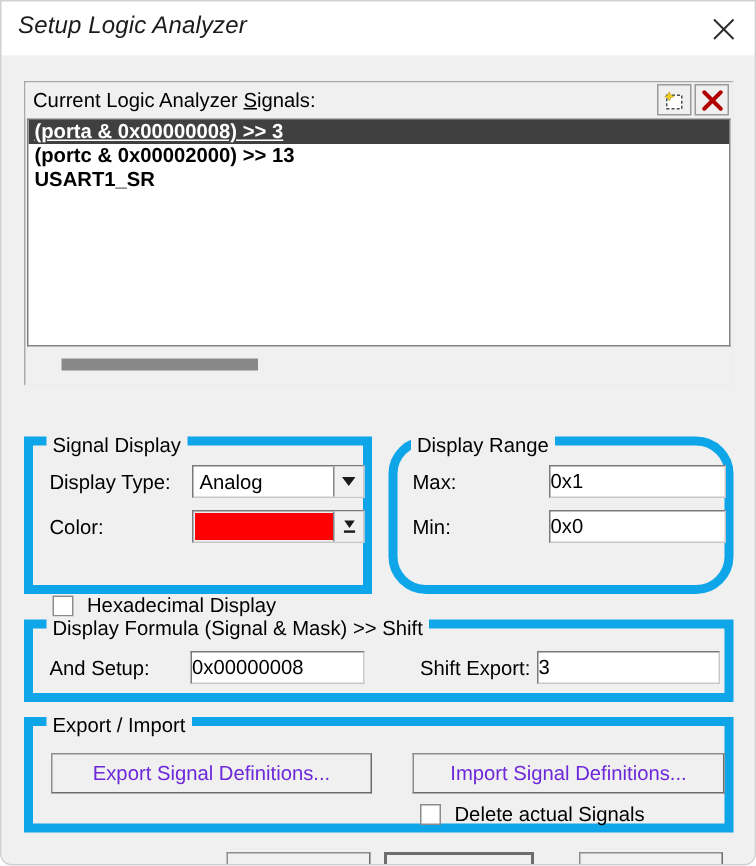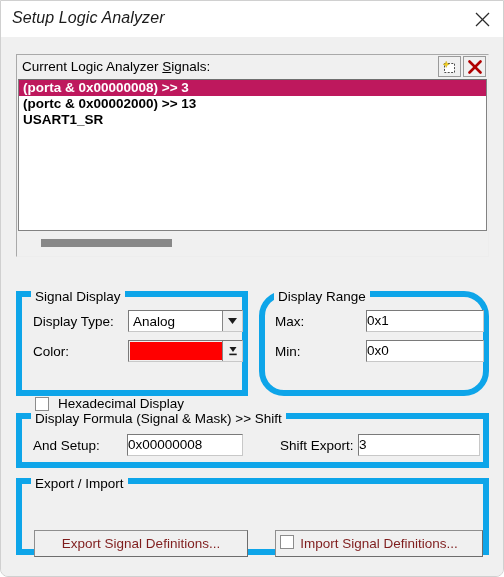--- a/index.html
+++ b/index.html
@@ -265,27 +265,26 @@
   }
 
   .btn {
     position: absolute;
     box-sizing: border-box;
     background: #f0f0f0;
     border: 1px solid #8e8e8e;
     border-right-color: #6d6d6d;
     border-bottom-color: #6d6d6d;
     font-size: 13.5px;
-    color: #7f1d1d;
+    color: #6d28d9;
     display: flex;
     align-items: center;
     justify-content: center;
     cursor: default;
     white-space: nowrap;
-    margin-top: 28px;
   }
   .btn.default {
     border: 2px solid #6d6d6d;
   }
 
   #btn-export { left: 12px;  top: 18px; width: 214px; height: 27px; }
   #btn-import { left: 253px; top: 18px; width: 208px; height: 27px; }
   #chk-delete { left: 258px; top: 51px; }
 
   #btn-kill-all { left: 150px; top: 531px; width: 96px; height: 28px; }
@@ -323,21 +322,21 @@
 
         <div class="hdr-btn del">
           <svg width="14" height="14" viewBox="0 0 14 14" aria-hidden="true">
             <line x1="1.5" y1="1.5" x2="12.5" y2="12.5" stroke="#b00000" stroke-width="2.6" stroke-linecap="round"></line>
             <line x1="12.5" y1="1.5" x2="1.5" y2="12.5" stroke="#b00000" stroke-width="2.6" stroke-linecap="round"></line>
           </svg>
         </div>
       </div>
 
       <div class="listbox">
-        <div class="list-item selected" style="background: #be185d;">(porta &amp; 0x00000008) &gt;&gt; 3</div>
+        <div class="list-item selected" style="background: #404040; text-decoration: underline;">(porta &amp; 0x00000008) &gt;&gt; 3</div>
         <div class="list-item">(portc &amp; 0x00002000) &gt;&gt; 13</div>
         <div class="list-item">USART1_SR</div>
       </div>
 
       <div class="hscroll-track">
         <div class="hscroll-thumb"></div>
       </div>
     </div>
 
     <div class="group" id="grp-signal-display">
@@ -391,20 +390,21 @@
     </div>
 
     <div class="group" id="grp-export">
       <div class="legend">Export / Import</div>
 
       <div class="btn" id="btn-export">Export Signal Definitions...</div>
       <div class="btn" id="btn-import">Import Signal Definitions...</div>
 
       <div class="checkrow" id="chk-delete">
         <span class="checkbox"></span>
+        <span class="ctext">Delete actual Signals</span>
       </div>
     </div>
 
     <div class="btn" id="btn-kill-all">Kill All</div>
     <div class="btn default" id="btn-close">Close</div>
     <div class="btn" id="btn-help">Help</div>
 
   </div>
 </div>
 

